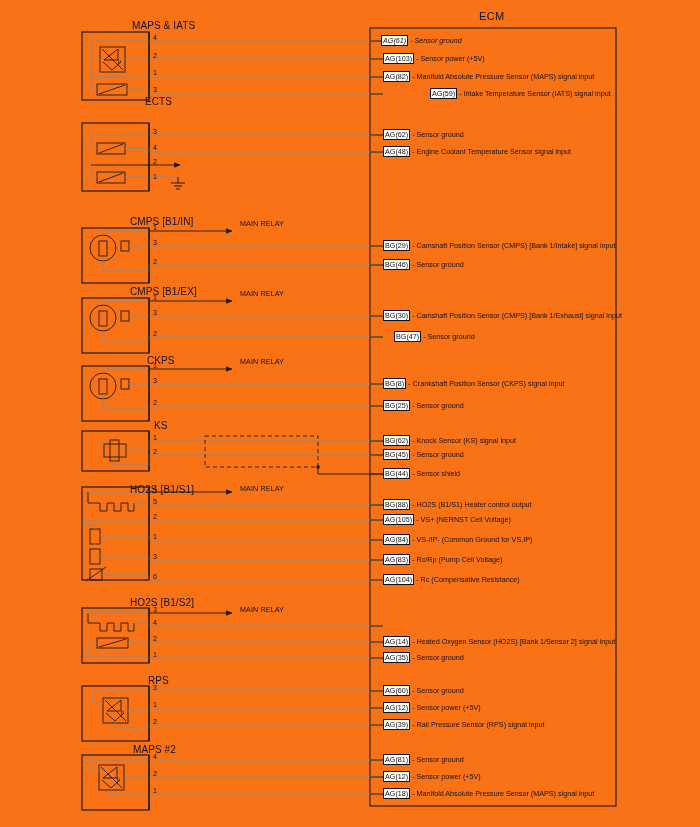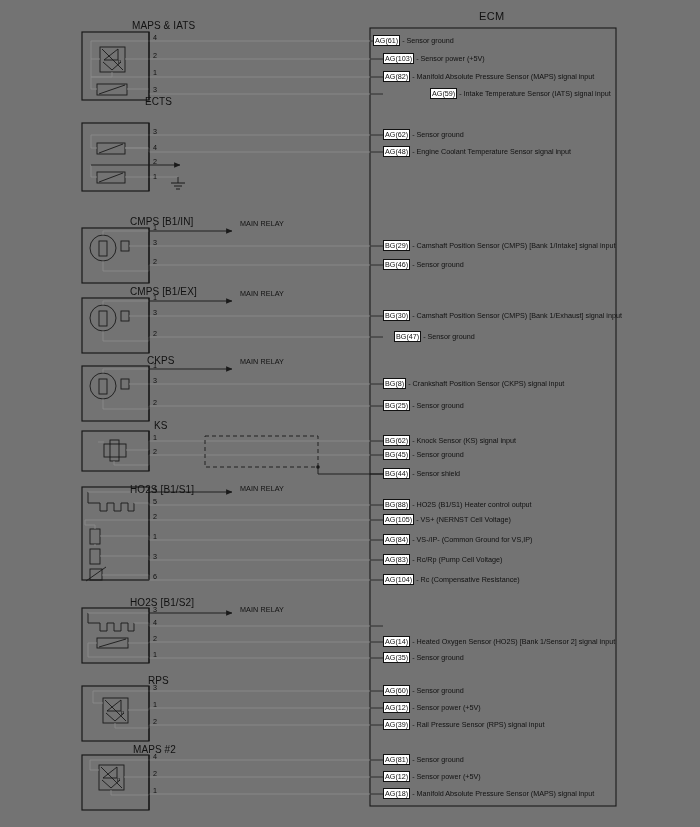--- a/index.html
+++ b/index.html
@@ -1,17 +1,17 @@
 <!DOCTYPE html>
 <html><head>
 <meta charset="utf-8">
 <style>
   html,body{margin:0;padding:0;background:#ffffff;}
   body{font-family:"Liberation Sans", sans-serif;}
-  #sheet{position:relative;width:700px;height:827px;background:#737373;overflow:hidden;text-align:center;}
+  #sheet{position:relative;width:700px;height:827px;background:#f97316;overflow:hidden;text-align:center;}
   #wiring{position:absolute;left:0;top:0;width:700px;height:827px;}
   .lbl{position:absolute;font-size:7.2px;color:#111;white-space:nowrap;letter-spacing:.1px;}
   .blk-title{font-size:10px;padding-left:44px;}
   .pinnum{font-size:7.2px;}
   .relay{font-size:7.2px;}
   .ecm-title{font-size:11px;letter-spacing:.3px;}
   .pincode{position:absolute;font-size:7.2px;color:#111;white-space:nowrap;}
   .pincode .code{border:.8px solid #111;padding:0 1px 0 1px;background:#fff;}
 </style>
 </head>
@@ -320,21 +320,21 @@
   <div class="lbl relay" style="left:240px;top:219px;">MAIN RELAY</div>
   <div class="lbl relay" style="left:240px;top:289px;">MAIN RELAY</div>
   <div class="lbl relay" style="left:240px;top:357px;">MAIN RELAY</div>
   <div class="lbl relay" style="left:240px;top:484px;">MAIN RELAY</div>
   <div class="lbl relay" style="left:240px;top:605px;">MAIN RELAY</div>
 
   <div class="lbl" style="left:118px;top:58px;font-size:5.5px;">p</div>
   <div class="lbl" style="left:121px;top:709px;font-size:5.5px;">p</div>
   <div class="lbl" style="left:117px;top:776px;font-size:5.5px;">p</div>
 
-  <div class="pincode" style="left:373px;top:36px;"><span class="code">AG(61)</span> <span>- Sensor ground</span></div>
+  <div class="pincode" style="left:381px;top:36px;font-style:italic;"><span class="code">AG(61)</span> <span>- Sensor ground</span></div>
   <div class="pincode" style="left:383px;top:54px;"><span class="code">AG(103)</span> <span>- Sensor power (+5V)</span></div>
   <div class="pincode" style="left:383px;top:72px;"><span class="code">AG(82)</span> <span>- Manifold Absolute Pressure Sensor (MAPS) signal input</span></div>
   <div class="pincode" style="left:383px;top:89px;padding-left:47px;"><span class="code">AG(59)</span> <span>- Intake Temperature Sensor (IATS) signal input</span></div>
 
   <div class="pincode" style="left:383px;top:130px;"><span class="code">AG(62)</span> <span>- Sensor ground</span></div>
   <div class="pincode" style="left:383px;top:147px;"><span class="code">AG(48)</span> <span>- Engine Coolant Temperature Sensor signal input</span></div>
 
   <div class="pincode" style="left:383px;top:241px;"><span class="code">BG(29)</span> <span>- Camshaft Position Sensor (CMPS) [Bank 1/Intake] signal input</span></div>
   <div class="pincode" style="left:383px;top:260px;"><span class="code">BG(46)</span> <span>- Sensor ground</span></div>
 

